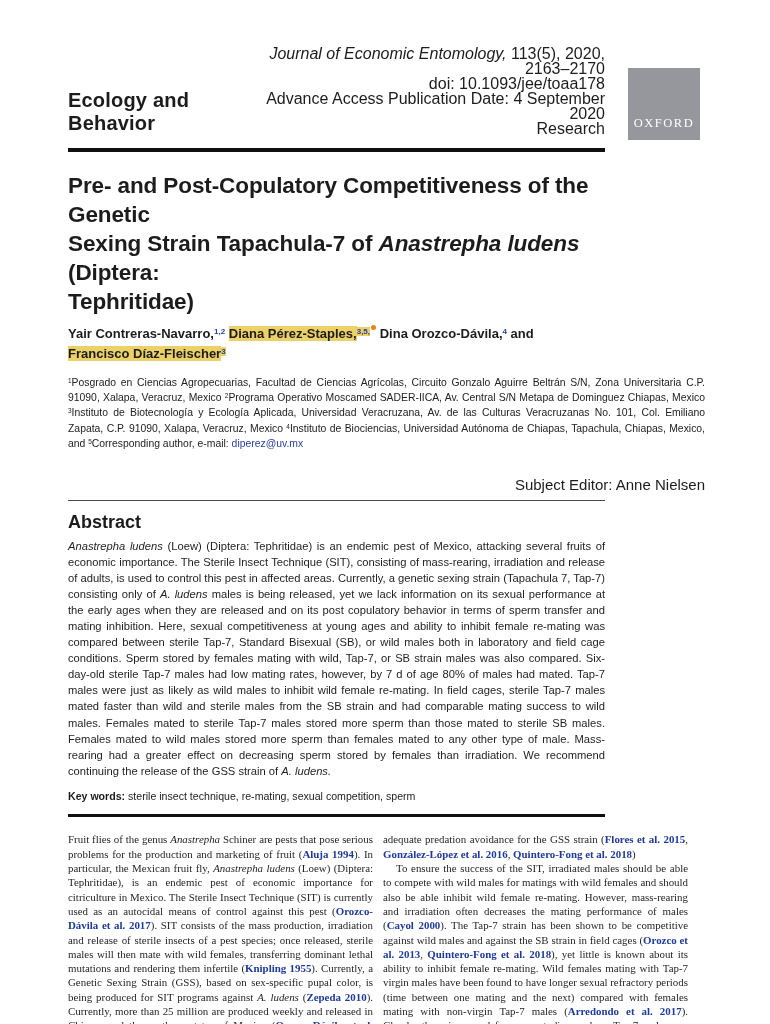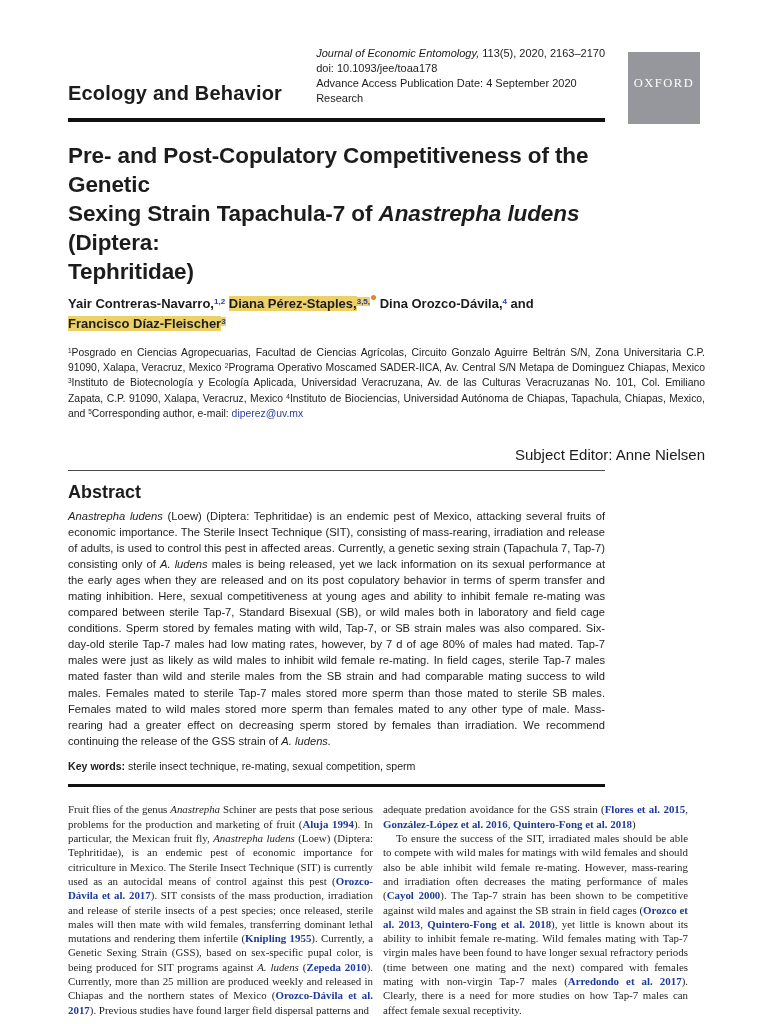--- a/index.html
+++ b/index.html
@@ -7,25 +7,25 @@
   .page {
     position:relative; width:770px; height:1024px; background:#ffffff;
     font-family:"Liberation Sans", sans-serif; color:#1c1c1c; overflow:hidden;
     margin:0 auto;
   }
   .inner { position:absolute; left:68px; top:46px; width:637px; }
 
   
   .masthead-row { display:flex; justify-content:space-between; align-items:flex-end; width:537px; }
   .section-heading { font-size:20px; font-weight:bold; letter-spacing:0.2px; padding-bottom:1px; }
-  .mast-lines { text-align:left; font-size:11px; line-height:15px; color:#1c1c1c; }
+  .mast-lines { text-align:right; font-size:16px; line-height:15px; color:#1c1c1c; }
   .rule-heavy { width:537px; height:3.5px; background:#101010; margin-top:12px; }
   .logo-box {
-    position:absolute; left:560px; top:6px; width:72px; height:72px; background:#95979c;
-    display:flex; align-items:center; justify-content:center; padding-bottom:9px;
+    position:absolute; left:560px; top:22px; width:72px; height:72px; background:#95979c;
+    display:flex; align-items:flex-end; justify-content:center; padding-bottom:9px;
   }
   .logo-text { font-family:"Liberation Serif", serif; color:#ffffff; font-size:12.5px; letter-spacing:1.5px; }
 
   
   .article-title { margin-top:19px; width:560px; font-size:22.5px; font-weight:bold; line-height:29px; letter-spacing:-0.1px; }
   .author-line { margin-top:9px; font-size:13px; font-weight:bold; line-height:18.5px; width:560px; }
 
   
   .affiliations { margin-top:10px; width:637px; font-size:10.4px; line-height:14.4px; text-align:justify; color:#222; }
   .subject-editor { margin-top:23px; font-size:15px;text-align:right; }

